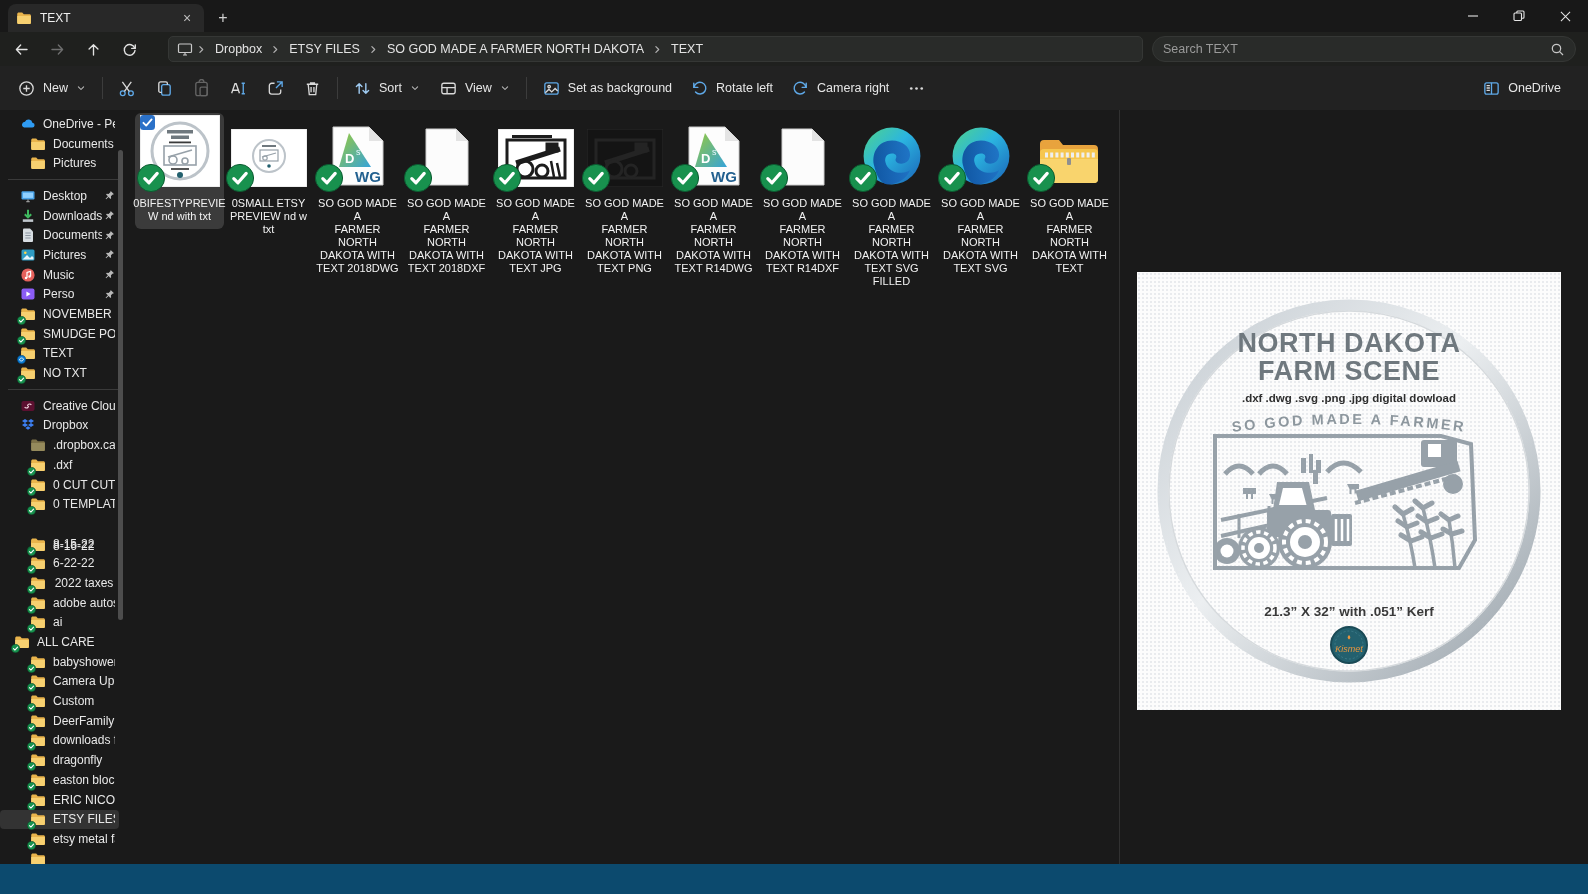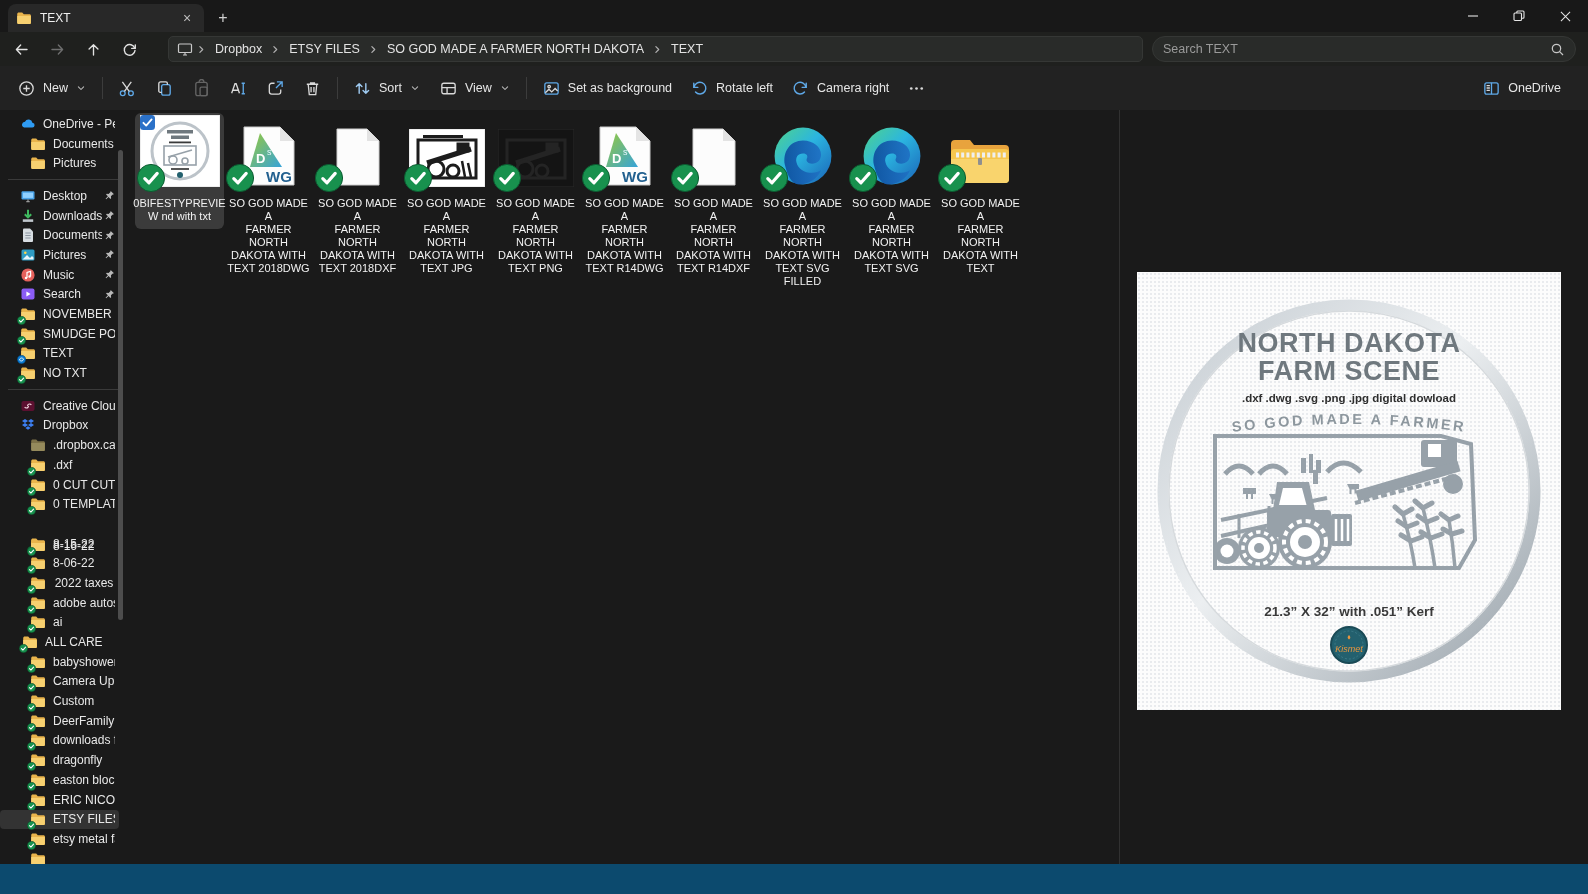--- a/index.html
+++ b/index.html
@@ -465,21 +465,21 @@
           </div>
         </div>
         <div class="side-item">
           <div class="row-inner" style="padding-left: 20px;">
             <span class="side-ic">
               <svg viewBox="0 0 16 16">
                 <rect x="1.5" y="2.5" width="13" height="11" rx="2" fill="#8b5cf6"></rect>
                 <path d="M6.4 5.4v5.2l4.2-2.6z" fill="#fff"></path>
               </svg>
             </span>
-            <span class="side-label">Search</span>
+            <span class="side-label">Perso</span>
             <span class="side-pin">
               <svg viewBox="0 0 14 14">
                 <path d="M8.8 1.6 12.4 5.2l-.8.8-.5-.2-2.3 2.3.3 2.3-.9.9-2.4-2.4-3 3-.8-.8 3-3L2.6 5.7l.9-.9 2.3.3L8.1 2.8l-.2-.5z" fill="#b9b9b9"></path>
               </svg>
             </span>
           </div>
         </div>
         <div class="side-item">
           <div class="row-inner" style="padding-left: 20px;">
             <span class="side-ic">
@@ -679,21 +679,21 @@
                 <path d="M1.2 4.2c0-.9.7-1.6 1.6-1.6h3.4l1.6 1.7h5.6c.9 0 1.6.7 1.6 1.6v6.5c0 .9-.7 1.6-1.6 1.6H2.8a1.6 1.6 0 0 1-1.6-1.6z" fill="#e9b44c"></path>
                 <path d="M1.2 6h13.6v6.4c0 .9-.7 1.6-1.6 1.6H2.8a1.6 1.6 0 0 1-1.6-1.6z" fill="#f7d070"></path>
               </svg>
               <span class="side-badge">
                 <svg viewBox="0 0 10 10">
                   <circle cx="5" cy="5" r="4.7" fill="#18914e" stroke="#0d3d22" stroke-width="0.6"></circle>
                   <path d="M2.8 5.2 4.3 6.7 7.3 3.4" stroke="#fff" stroke-width="1.2" fill="none" stroke-linecap="round" stroke-linejoin="round"></path>
                 </svg>
               </span>
             </span>
-            <span class="side-label">8-06-22</span>
+            <span class="side-label">6-22-22</span>
           </div>
         </div>
         <div class="side-item">
           <div class="row-inner" style="padding-left: 30px; text-align: center;">
             <span class="side-ic">
               <svg viewBox="0 0 16 16">
                 <path d="M1.2 4.2c0-.9.7-1.6 1.6-1.6h3.4l1.6 1.7h5.6c.9 0 1.6.7 1.6 1.6v6.5c0 .9-.7 1.6-1.6 1.6H2.8a1.6 1.6 0 0 1-1.6-1.6z" fill="#e9b44c"></path>
                 <path d="M1.2 6h13.6v6.4c0 .9-.7 1.6-1.6 1.6H2.8a1.6 1.6 0 0 1-1.6-1.6z" fill="#f7d070"></path>
               </svg>
               <span class="side-badge">
@@ -734,21 +734,21 @@
                 <svg viewBox="0 0 10 10">
                   <circle cx="5" cy="5" r="4.7" fill="#18914e" stroke="#0d3d22" stroke-width="0.6"></circle>
                   <path d="M2.8 5.2 4.3 6.7 7.3 3.4" stroke="#fff" stroke-width="1.2" fill="none" stroke-linecap="round" stroke-linejoin="round"></path>
                 </svg>
               </span>
             </span>
             <span class="side-label">ai</span>
           </div>
         </div>
         <div class="side-item">
-          <div class="row-inner" style="padding-left: 22px;">
+          <div class="row-inner" style="padding-left: 14px;">
             <span class="side-ic">
               <svg viewBox="0 0 16 16">
                 <path d="M1.2 4.2c0-.9.7-1.6 1.6-1.6h3.4l1.6 1.7h5.6c.9 0 1.6.7 1.6 1.6v6.5c0 .9-.7 1.6-1.6 1.6H2.8a1.6 1.6 0 0 1-1.6-1.6z" fill="#e9b44c"></path>
                 <path d="M1.2 6h13.6v6.4c0 .9-.7 1.6-1.6 1.6H2.8a1.6 1.6 0 0 1-1.6-1.6z" fill="#f7d070"></path>
               </svg>
               <span class="side-badge">
                 <svg viewBox="0 0 10 10">
                   <circle cx="5" cy="5" r="4.7" fill="#18914e" stroke="#0d3d22" stroke-width="0.6"></circle>
                   <path d="M2.8 5.2 4.3 6.7 7.3 3.4" stroke="#fff" stroke-width="1.2" fill="none" stroke-linecap="round" stroke-linejoin="round"></path>
                 </svg>
@@ -967,20 +967,44 @@
             </span>
             <span class="sel-checkbox">
               <svg viewBox="0 0 15 15">
                 <rect width="15" height="15" rx="3.5" fill="#2b71c8"></rect>
                 <path d="M3.4 7.8 6.2 10.6 11.6 4.4" stroke="#fff" stroke-width="1.8" fill="none" stroke-linecap="round" stroke-linejoin="round"></path>
               </svg>
             </span>
           </div>
           <div class="file-label">0BIFESTYPREVIE
 W nd with txt</div>
+        </div>
+        <div class="file-item">
+          <div class="thumb-wrap">
+            <svg class="main" width="76" height="58" viewBox="0 0 76 58">
+              <rect width="76" height="58" fill="#ffffff" stroke="#dcdcdc"></rect>
+              <circle cx="38" cy="27" r="16" fill="none" stroke="#bcc3c9" stroke-width="2"></circle>
+              <rect x="31" y="16" width="14" height="2" fill="#6f787e"></rect>
+              <g stroke="#97a1a9" fill="none" stroke-width="1.2">
+                <rect x="29" y="21" width="18" height="11"></rect>
+                <path d="M31 28l14-4"></path>
+                <circle cx="34" cy="29" r="2.2"></circle>
+              </g>
+              <circle cx="38" cy="37" r="1.8" fill="#23606e"></circle>
+            </svg>
+            <span class="sync-badge">
+              <svg viewBox="0 0 30 30">
+                <circle cx="15" cy="15" r="13.6" fill="#18914e" stroke="#0c5c31" stroke-width="1"></circle>
+                <path d="M8.8 15.6l4.2 4.2 8.2-9.4" stroke="#fff" stroke-width="3.2" fill="none" stroke-linecap="round" stroke-linejoin="round"></path>
+              </svg>
+            </span>
+          </div>
+          <div class="file-label">0SMALL ETSY
+PREVIEW nd w
+txt</div>
         </div>
         <div class="file-item">
           <div class="thumb-wrap">
             <svg class="main" width="54" height="62" viewBox="0 0 54 62">
               <defs>
                 <linearGradient id="dwgG" x1="0" y1="0" x2="1" y2="1">
                   <stop offset="0" stop-color="#97c93d"></stop>
                   <stop offset="1" stop-color="#36a3d9"></stop>
                 </linearGradient>
               </defs>

